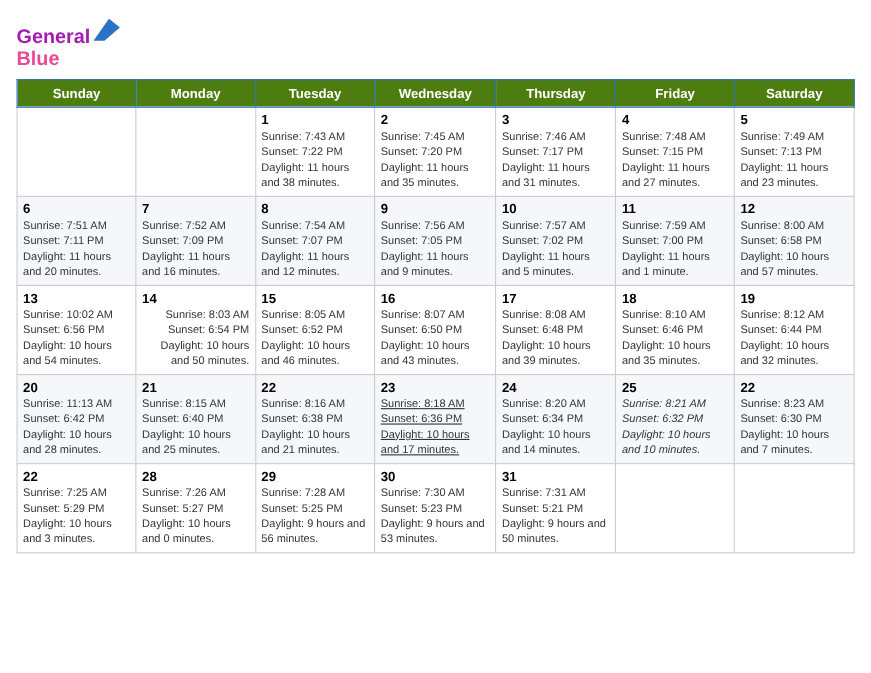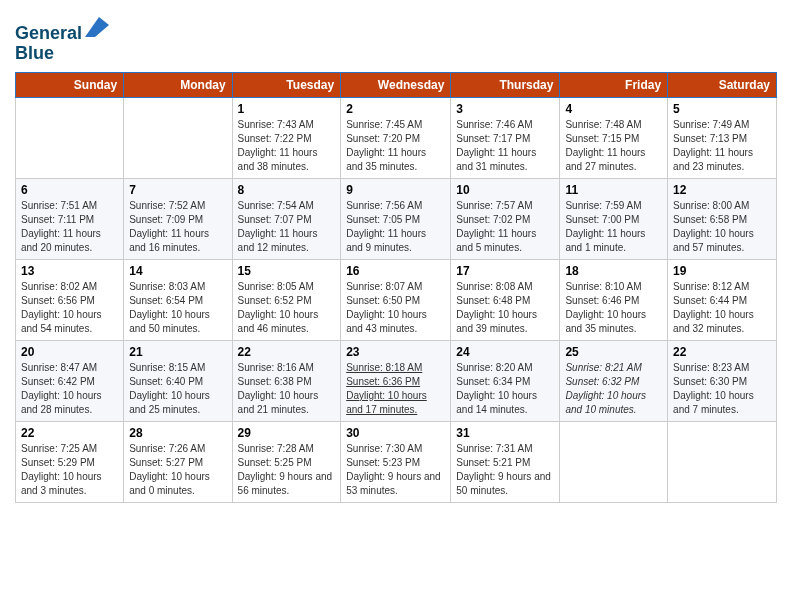--- a/index.html
+++ b/index.html
@@ -25,22 +25,22 @@
     .logo {
       display: flex;
       align-items: center;
       margin-top: 5px;
     }
     .logo-text {
       font-size: 18px;
       font-weight: bold;
       line-height: 1.1;
     }
-    .logo-general { color: #0c4a6e; }
-    .logo-blue { color: #0c4a6e; }
+    .logo-general { color: #a21caf; }
+    .logo-blue { color: #ec4899; }
     .logo-icon {
       width: 24px;
       height: 24px;
       margin-left: 3px;
     }
     .title-block {
       text-align: right;
     }
     .month-title {
       font-size: 36px;
@@ -51,23 +51,23 @@
     .location {
       font-size: 15px;
       color: #444;
     }
     .calendar {
       width: 100%;
       border-collapse: collapse;
       font-size: 10.5px;
     }
     .calendar th {
-      background: #c2410c;
+      background: #4d7c0f;
       color: #fff;
-      text-align: right;
+      text-align: center;
       padding: 5px 6px;
       font-weight: bold;
       font-size: 12px;
       border: 1px solid #2a72c3;
     }
     .calendar td {
       border: 1px solid #ccc;
       vertical-align: top;
       padding: 4px 5px;
       width: 113px;
@@ -205,27 +205,27 @@
           <td>
             <span class="day-number">12</span>
             <div class="day-info" style="white-space: pre-line;">Sunrise: 8:00 AM
 Sunset: 6:58 PM
 Daylight: 10 hours and 57 minutes.</div>
           </td>
         </tr>
         <tr>
           <td>
             <span class="day-number">13</span>
-            <div class="day-info" style="white-space: pre-line;">Sunrise: 8:02 AM
+            <div class="day-info" style="white-space: pre-line;">Sunrise: 10:02 AM
 Sunset: 6:56 PM
 Daylight: 10 hours and 54 minutes.</div>
           </td>
           <td>
             <span class="day-number">14</span>
-            <div class="day-info" style="white-space: pre-line;">Sunrise: 8:03 AM
+            <div class="day-info" style="white-space: pre-line; text-align: right;">Sunrise: 8:03 AM
 Sunset: 6:54 PM
 Daylight: 10 hours and 50 minutes.</div>
           </td>
           <td>
             <span class="day-number">15</span>
             <div class="day-info" style="white-space: pre-line;">Sunrise: 8:05 AM
 Sunset: 6:52 PM
 Daylight: 10 hours and 46 minutes.</div>
           </td>
           <td>
@@ -249,21 +249,21 @@
           <td>
             <span class="day-number">19</span>
             <div class="day-info" style="white-space: pre-line;">Sunrise: 8:12 AM
 Sunset: 6:44 PM
 Daylight: 10 hours and 32 minutes.</div>
           </td>
         </tr>
         <tr>
           <td>
             <span class="day-number">20</span>
-            <div class="day-info" style="white-space: pre-line;">Sunrise: 8:47 AM
+            <div class="day-info" style="white-space: pre-line;">Sunrise: 11:13 AM
 Sunset: 6:42 PM
 Daylight: 10 hours and 28 minutes.</div>
           </td>
           <td>
             <span class="day-number">21</span>
             <div class="day-info" style="white-space: pre-line;">Sunrise: 8:15 AM
 Sunset: 6:40 PM
 Daylight: 10 hours and 25 minutes.</div>
           </td>
           <td>

